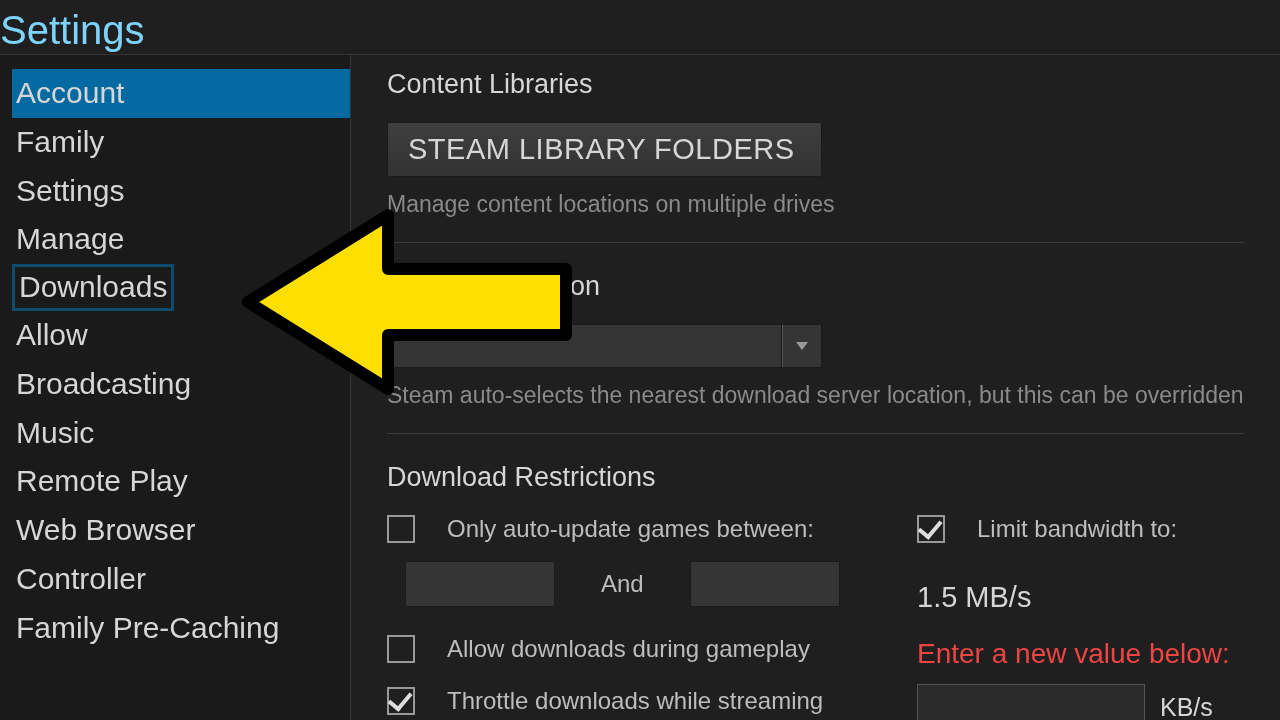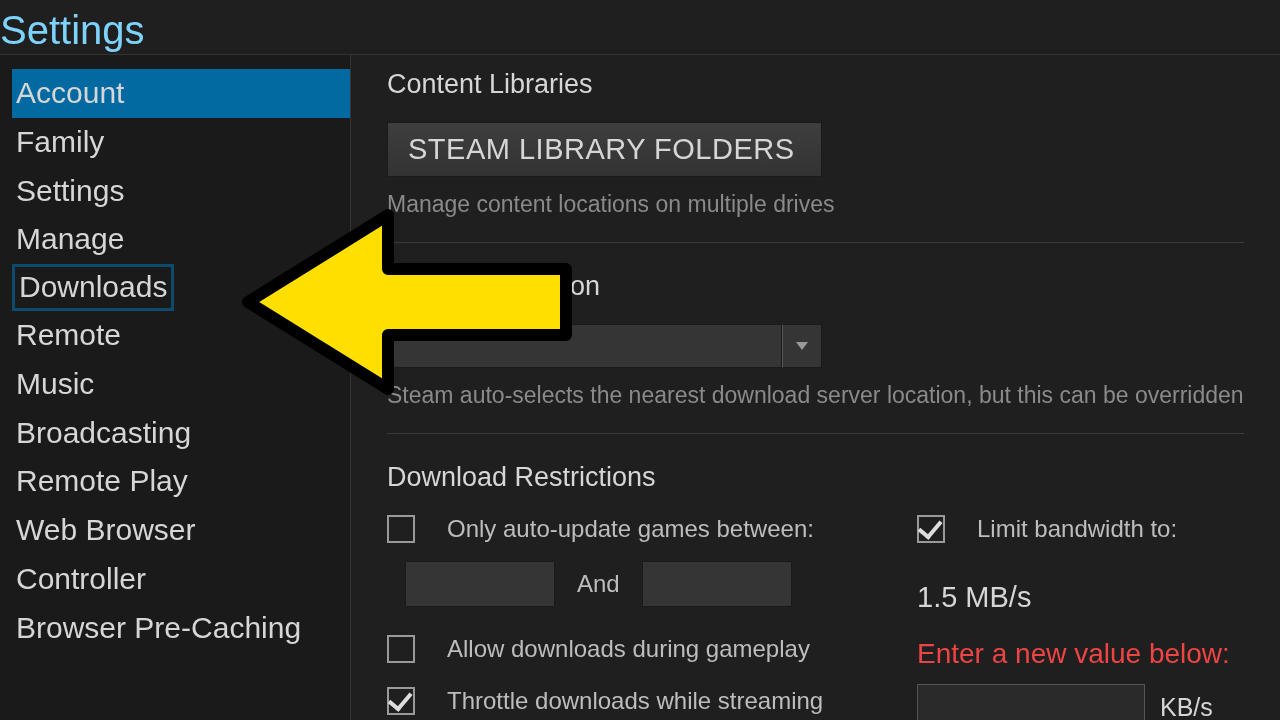--- a/index.html
+++ b/index.html
@@ -139,21 +139,21 @@
       border-bottom: 4px solid #ddd;
       transform: rotate(-50deg) translate(1px, -2px);
     }
     .checkbox-label {
       font-size: 24px;
       color: #bdbdbd;
     }
     .time-row {
       display: flex;
       align-items: center;
-      gap: 22px;
+      gap: 46px;
       margin: -6px 0 28px 18px;
     }
     .time-input {
       width: 150px;
       height: 46px;
       background: #353535;
       border: 1px solid #1a1a1a;
     }
     .and-label {
       font-size: 24px;
@@ -197,27 +197,27 @@
 <div class="title-bar">Settings</div>
 
 <div class="content-area">
 
   <div class="sidebar">
     <div class="sidebar-item active">Account</div>
     <div class="sidebar-item">Family</div>
     <div class="sidebar-item">Settings</div>
     <div class="sidebar-item">Manage</div>
     <div><div class="sidebar-item highlighted">Downloads</div></div>
-    <div class="sidebar-item">Remote</div>
+    <div class="sidebar-item">Allow</div>
+    <div class="sidebar-item">Broadcasting</div>
     <div class="sidebar-item">Music</div>
-    <div class="sidebar-item">Broadcasting</div>
     <div class="sidebar-item">Remote Play</div>
     <div class="sidebar-item">Web Browser</div>
     <div class="sidebar-item">Controller</div>
-    <div class="sidebar-item">Browser Pre-Caching</div>
+    <div class="sidebar-item">Family Pre-Caching</div>
   </div>
 
   <div class="main-panel">
 
     <div class="section-title">Content Libraries</div>
     <button class="btn">STEAM LIBRARY FOLDERS</button>
     <div class="hint">Manage content locations on multiple drives</div>
 
     <hr class="sep">
 

